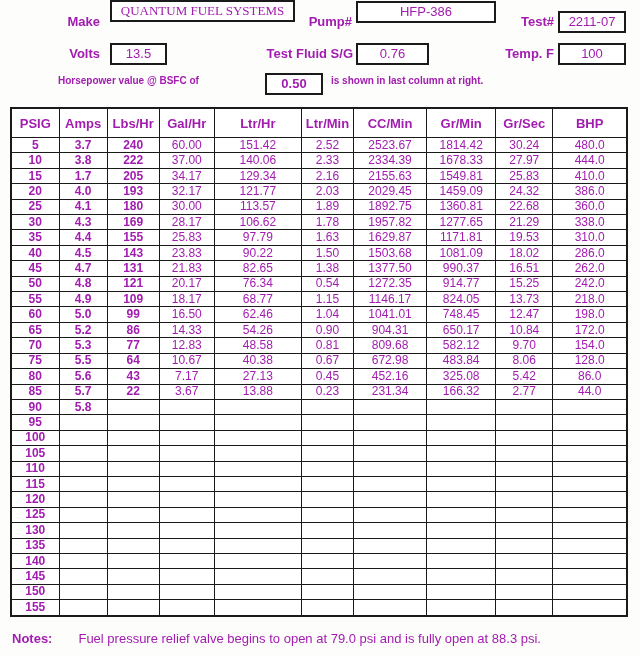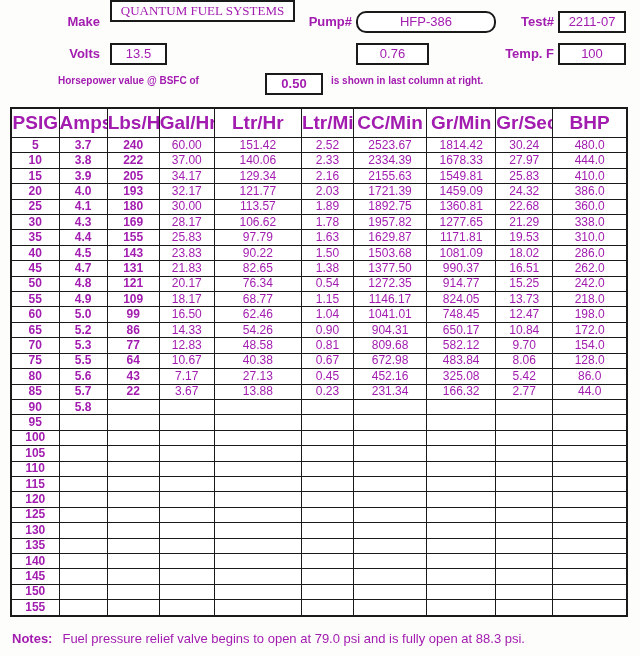--- a/index.html
+++ b/index.html
@@ -22,43 +22,44 @@
   table.flow {
     position:absolute; left:10px; top:107px;
     width:618px; height:510px;
     border-collapse:collapse; table-layout:fixed;
     border:2px solid #1a1a1a; background:#fff;
   }
   table.flow th, table.flow td {
     border:1px solid #1a1a1a; padding:0; text-align:center;
     overflow:hidden; white-space:nowrap;
   }
-  table.flow th { font-size:19px; font-weight:bold; height:28px;margin-top:46px; }
+  table.flow th { font-size:13px; font-weight:bold; height:28px;margin-top:46px; }
   table.flow td { font-size:12px; line-height:13px; }
   table.flow td:nth-child(-n+3) { font-weight:bold; }
   .notes { position:absolute; left:12px; top:631px; width:616px; font-size:13px; line-height:16px; }
-  .notes b { margin-right:10px; }
+  .notes b { margin-right:26px; }
 </style>
 </head>
 <body>
 
 <div class="page">
 
   <div class="lbl" style="left:30px; width:70px; top:14px;">Make</div>
   <div class="box" style="left:110px; top:0; width:181px;font-family:Liberation Serif, serif;">QUANTUM FUEL SYSTEMS</div>
 
   <div class="lbl" style="left:295px; width:57px; top:14px;">Pump#</div>
-  <div class="box" style="left:356px; top:11px; width:136px;border-radius:10px;">HFP-386</div>
+  <div class="box" style="left:356px; top:1px; width:136px;">HFP-386</div>
 
   <div class="lbl" style="left:500px; width:54px; top:14px;">Test#</div>
   <div class="box" style="left:558px; top:11px; width:64px;">2211-07</div>
 
   <div class="lbl" style="left:30px; width:70px; top:46px;">Volts</div>
   <div class="box" style="left:110px; top:43px; width:53px;text-align:center;">13.5</div>
 
+  <div class="lbl" style="left:230px; width:123px; top:46px;">Test Fluid S/G</div>
   <div class="box" style="left:356px; top:43px; width:69px;">0.76</div>
 
   <div class="lbl" style="left:470px; width:84px; top:46px;">Temp.  F</div>
   <div class="box" style="left:558px; top:43px; width:64px;">100</div>
 
   <div class="freetext" style="left:58px; top:75px;">Horsepower value @  BSFC of</div>
   <div class="box" style="left:265px; top:73px; width:54px;font-weight:bold;">0.50</div>
   <div class="freetext" style="left:331px; top:75px;">is shown in last column at right.</div>
 
   <table class="flow">
@@ -108,38 +109,38 @@
           <td>37.00</td>
           <td>140.06</td>
           <td>2.33</td>
           <td>2334.39</td>
           <td>1678.33</td>
           <td>27.97</td>
           <td>444.0</td>
         </tr>
         <tr>
           <td>15</td>
-          <td>3.9</td>
+          <td>1.7</td>
           <td>205</td>
           <td>34.17</td>
           <td>129.34</td>
           <td>2.16</td>
           <td>2155.63</td>
           <td>1549.81</td>
           <td>25.83</td>
           <td>410.0</td>
         </tr>
         <tr>
           <td>20</td>
           <td>4.0</td>
           <td>193</td>
           <td>32.17</td>
           <td>121.77</td>
           <td>2.03</td>
-          <td>1721.39</td>
+          <td>2029.45</td>
           <td>1459.09</td>
           <td>24.32</td>
           <td>386.0</td>
         </tr>
         <tr>
           <td>25</td>
           <td>4.1</td>
           <td>180</td>
           <td>30.00</td>
           <td>113.57</td>

